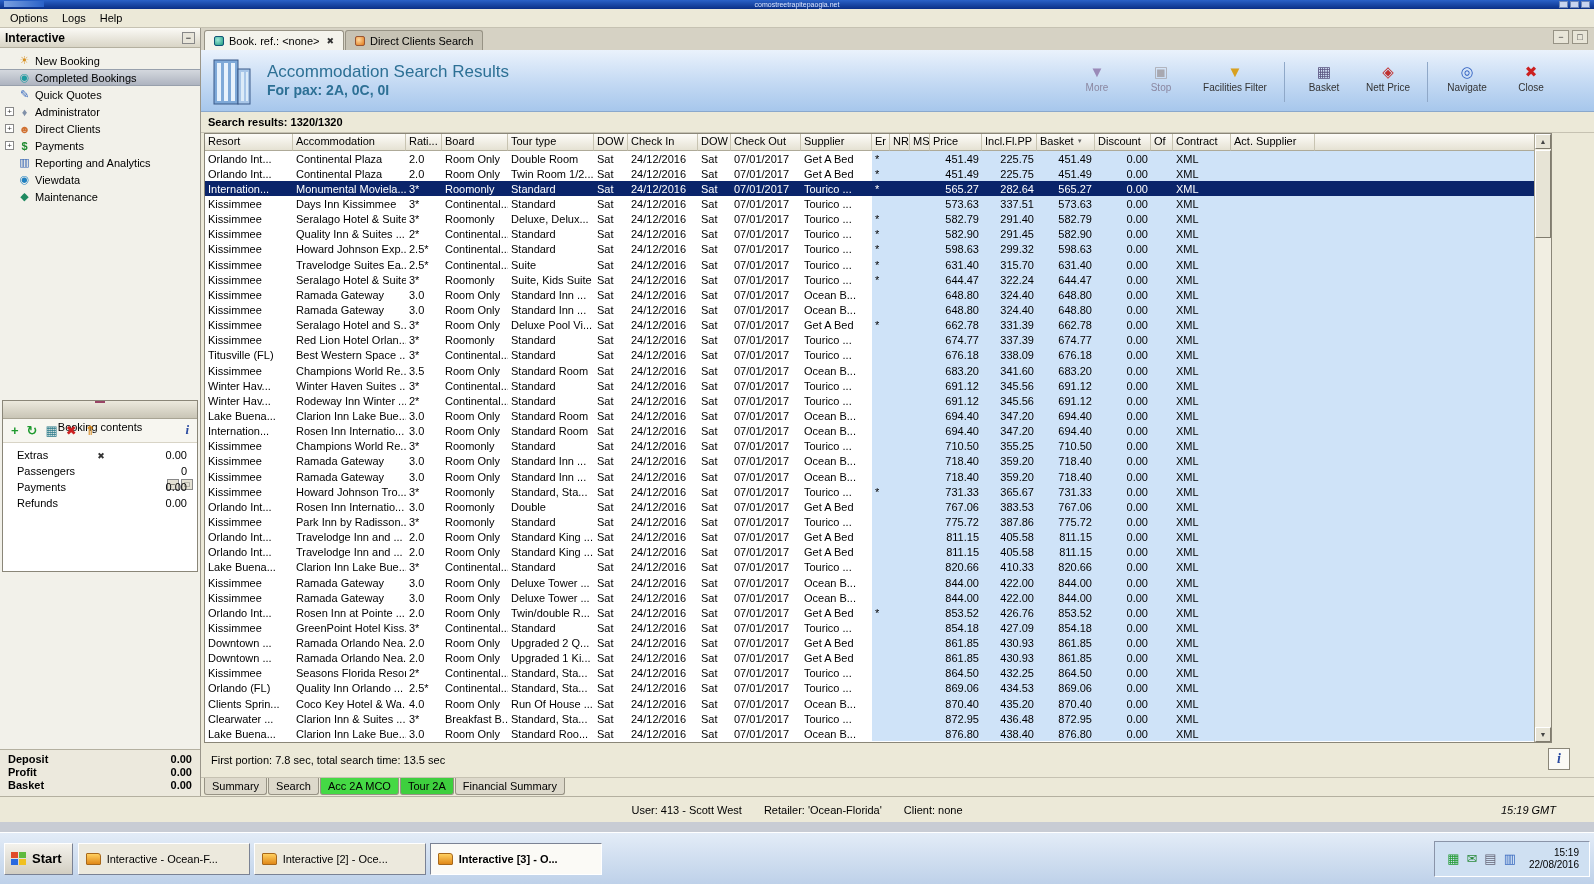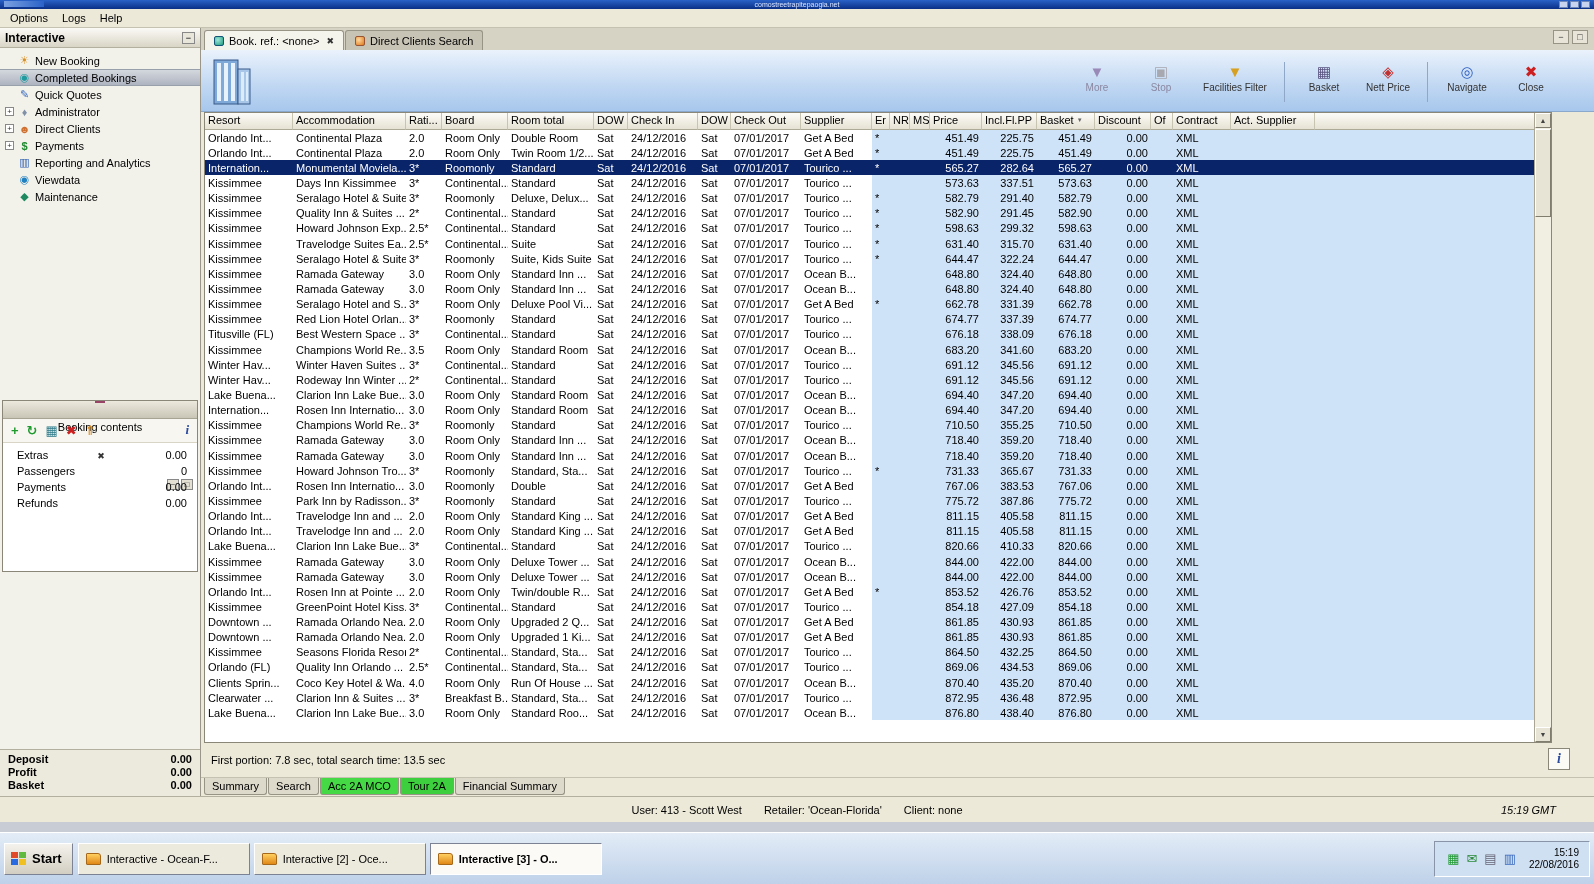--- a/index.html
+++ b/index.html
@@ -322,20 +322,24 @@
       <div class="results-header">
         <svg class="building-icon" viewBox="0 0 38 48">
           <rect x="1" y="3" width="24" height="44" fill="#7fa9d8" stroke="#3a5a8a"></rect>
           <rect x="25" y="12" width="12" height="35" fill="#a8c6e8" stroke="#3a5a8a"></rect>
           <rect x="4" y="6" width="4" height="38" fill="#e8f2fc"></rect>
           <rect x="11" y="6" width="4" height="38" fill="#e8f2fc"></rect>
           <rect x="18" y="6" width="4" height="38" fill="#e8f2fc"></rect>
           <rect x="28" y="15" width="3" height="29" fill="#dcebf8"></rect>
           <rect x="33" y="15" width="2" height="29" fill="#dcebf8"></rect>
         </svg>
+        <div class="header-titles">
+          <div class="header-title">Accommodation Search Results</div>
+          <div class="header-sub">For pax: 2A, 0C, 0I</div>
+        </div>
         <div class="results-toolbar">
             <div class="tb-btn disabled">
               <span class="tb-ico more-icon"></span>
               <span class="tb-label">More</span>
             </div>
             <div class="tb-btn disabled">
               <span class="tb-ico stop-icon"></span>
               <span class="tb-label">Stop</span>
             </div>
             <div class="tb-btn wide">
@@ -356,30 +360,33 @@
               <span class="tb-ico navigate-icon"></span>
               <span class="tb-label">Navigate</span>
             </div>
             <div class="tb-btn">
               <span class="tb-ico close-btn-icon"></span>
               <span class="tb-label">Close</span>
             </div>
           </div>
       </div>
 
+      <div class="results-bar">
+        <span>Search results: 1320/1320</span>
+      </div>
 
       <div class="table-area">
         <div class="grid">
           <div class="grid-main">
             <div class="grid-header">
                 <div class="gh-cell c0" style="width:88px">Resort</div>
                 <div class="gh-cell c1" style="width:113px">Accommodation</div>
                 <div class="gh-cell c2" style="width:36px">Rati...</div>
                 <div class="gh-cell c3" style="width:66px">Board</div>
-                <div class="gh-cell c4" style="width:86px">Room total</div>
+                <div class="gh-cell c4" style="width:86px">Tour type</div>
                 <div class="gh-cell c5" style="width:34px">DOW</div>
                 <div class="gh-cell c6" style="width:70px">Check In</div>
                 <div class="gh-cell c7" style="width:33px">DOW</div>
                 <div class="gh-cell c8" style="width:70px">Check Out</div>
                 <div class="gh-cell c9" style="width:71px">Supplier</div>
                 <div class="gh-cell c10" style="width:18px">Er</div>
                 <div class="gh-cell c11" style="width:20px">NR</div>
                 <div class="gh-cell c12" style="width:20px">MS</div>
                 <div class="gh-cell c13" style="width:52px">Price</div>
                 <div class="gh-cell c14" style="width:55px">Incl.Fl.PP</div>

